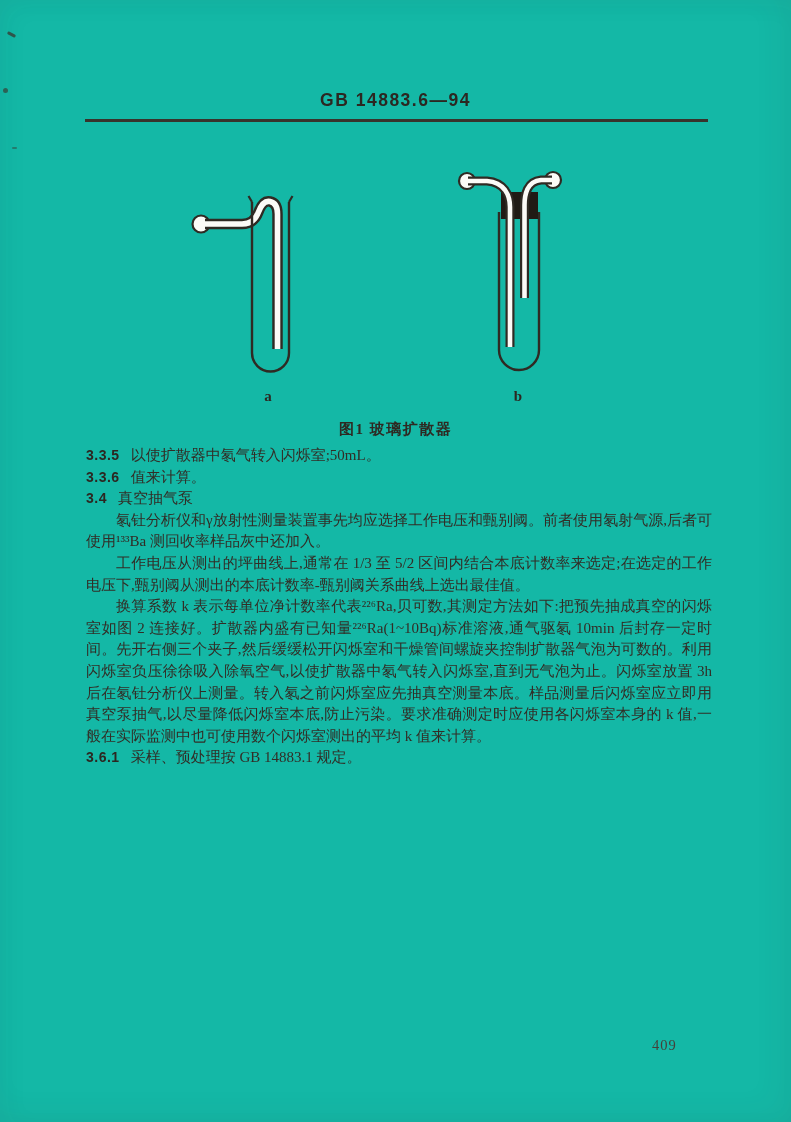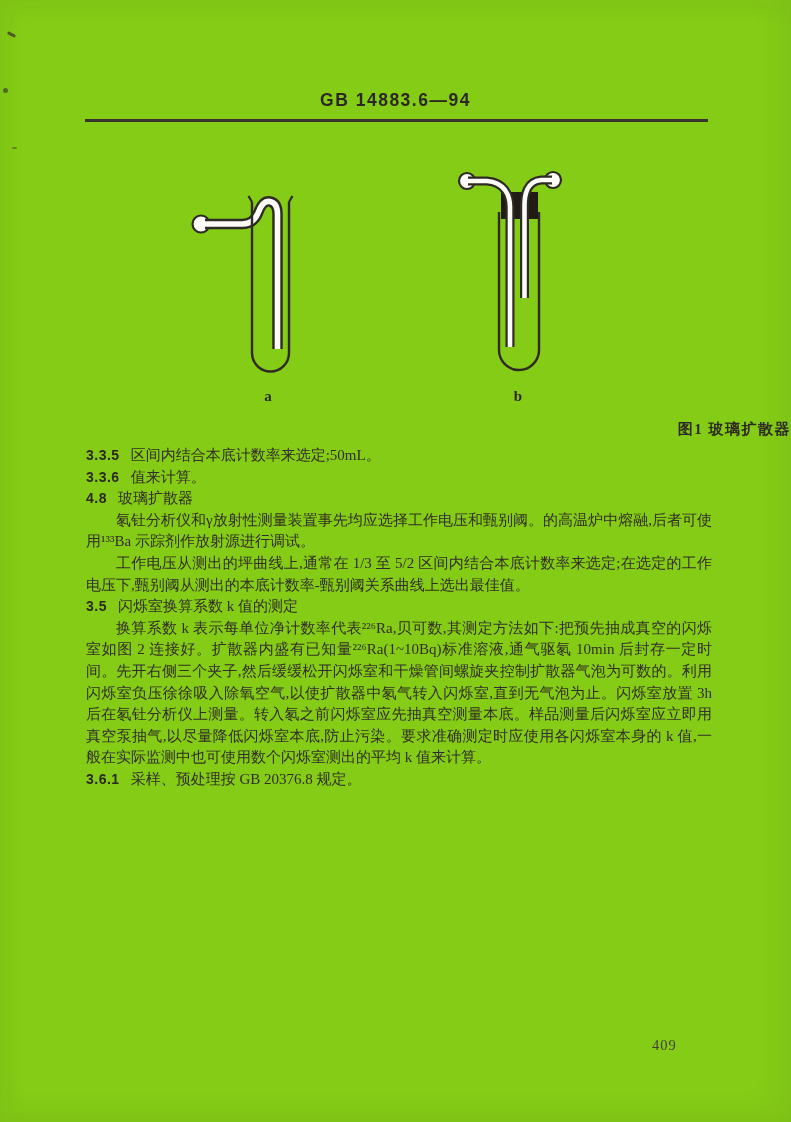--- a/index.html
+++ b/index.html
@@ -4,21 +4,21 @@
 <style>
   html, body { margin: 0; padding: 0; }
   body {
     width: 791px; height: 1122px;
     background: #e9e7e2;
     font-family: "Liberation Serif", serif;
   }
   .page {
     position: relative;
     width: 791px; height: 1122px;
-    background: #84cc16;
+    background: #14b8a6;
     color: #322d26;
     overflow: hidden;
     box-shadow: inset -10px -8px 30px rgba(60,55,45,0.06),
                 inset 8px 6px 24px rgba(60,55,45,0.035);
   }
 
   
   .std-no {
     position: absolute; top: 90px; left: 0; width: 100%;
     text-align: center;
@@ -37,21 +37,21 @@
     pointer-events: none;
   }
   .fig-label {
     position: absolute; width: 22px; text-align: center;
     font-weight: 700; font-size: 15px; color: #2c2721;
   }
   .fig-label.pos-a { left: 257px; top: 388px; }
   .fig-label.pos-b { left: 507px; top: 388px; }
   .fig-caption {
     position: absolute; top: 420px; left: 0; width: 100%;
-    text-align: right; font-size: 15px; font-weight: 700;
+    text-align: center; font-size: 15px; font-weight: 700;
     letter-spacing: 1.5px; color: #2e2922;
   }
 
   
   .body-text {
     position: absolute; top: 445px; left: 86px; width: 626px;
     font-size: 15px; line-height: 21.6px; text-align: justify;
     color: #322d26;
   }
   .body-text p { margin: 0; }
@@ -108,25 +108,24 @@
       <path d="M 552 180 L 541 180 Q 531.5 181 527.5 189 Q 524.5 195.5 524.5 205 L 524.5 298" stroke-width="9"></path>
       <path d="M 552 180 L 541 180 Q 531.5 181 527.5 189 Q 524.5 195.5 524.5 205 L 524.5 298" stroke="#fcfbf7" stroke-width="4.6"></path>
     </g>
   </svg>
 
   <div class="fig-label pos-a">a</div>
   <div class="fig-label pos-b">b</div>
   <div class="fig-caption">图1  玻璃扩散器</div>
 
   <div class="body-text">
-    <p class="clause"><b class="num">3.3.5</b><span>区间内结合本底计数率来选定;50mL。</span></p>
+    <p class="clause"><b class="num">3.3.5</b><span>以使扩散器中氡气转入闪烁室;50mL。</span></p>
     <p class="clause"><b class="num">3.3.6</b><span>值来计算。</span></p>
-    <p class="clause"><b class="num">4.8</b><span>玻璃扩散器</span></p>
-    <p class="para">氡钍分析仪和γ放射性测量装置事先均应选择工作电压和甄别阈。的高温炉中熔融,后者可使用¹³³Ba 示踪剂作放射源进行调试。</p>
+    <p class="clause"><b class="num">3.4</b><span>真空抽气泵</span></p>
+    <p class="para">氡钍分析仪和γ放射性测量装置事先均应选择工作电压和甄别阈。前者使用氡射气源,后者可使用¹³³Ba 测回收率样品灰中还加入。</p>
     <p class="para">工作电压从测出的坪曲线上,通常在 1/3 至 5/2 区间内结合本底计数率来选定;在选定的工作电压下,甄别阈从测出的本底计数率-甄别阈关系曲线上选出最佳值。</p>
-    <p class="clause"><b class="num">3.5</b><span>闪烁室换算系数 k 值的测定</span></p>
     <p class="para">换算系数 k 表示每单位净计数率代表²²⁶Ra,贝可数,其测定方法如下:把预先抽成真空的闪烁室如图 2 连接好。扩散器内盛有已知量²²⁶Ra(1~10Bq)标准溶液,通气驱氡 10min 后封存一定时间。先开右侧三个夹子,然后缓缓松开闪烁室和干燥管间螺旋夹控制扩散器气泡为可数的。利用闪烁室负压徐徐吸入除氧空气,以使扩散器中氡气转入闪烁室,直到无气泡为止。闪烁室放置 3h 后在氡钍分析仪上测量。转入氡之前闪烁室应先抽真空测量本底。样品测量后闪烁室应立即用真空泵抽气,以尽量降低闪烁室本底,防止污染。要求准确测定时应使用各闪烁室本身的 k 值,一般在实际监测中也可使用数个闪烁室测出的平均 k 值来计算。</p>
-    <p class="clause"><b class="num">3.6.1</b><span>采样、预处理按 GB 20376.8 规定。</span></p>
+    <p class="clause"><b class="num">3.6.1</b><span>采样、预处理按 GB 14883.1 规定。</span></p>
   </div>
 
   <div class="page-number">409</div>
 
 </div>
 
 </body></html>

